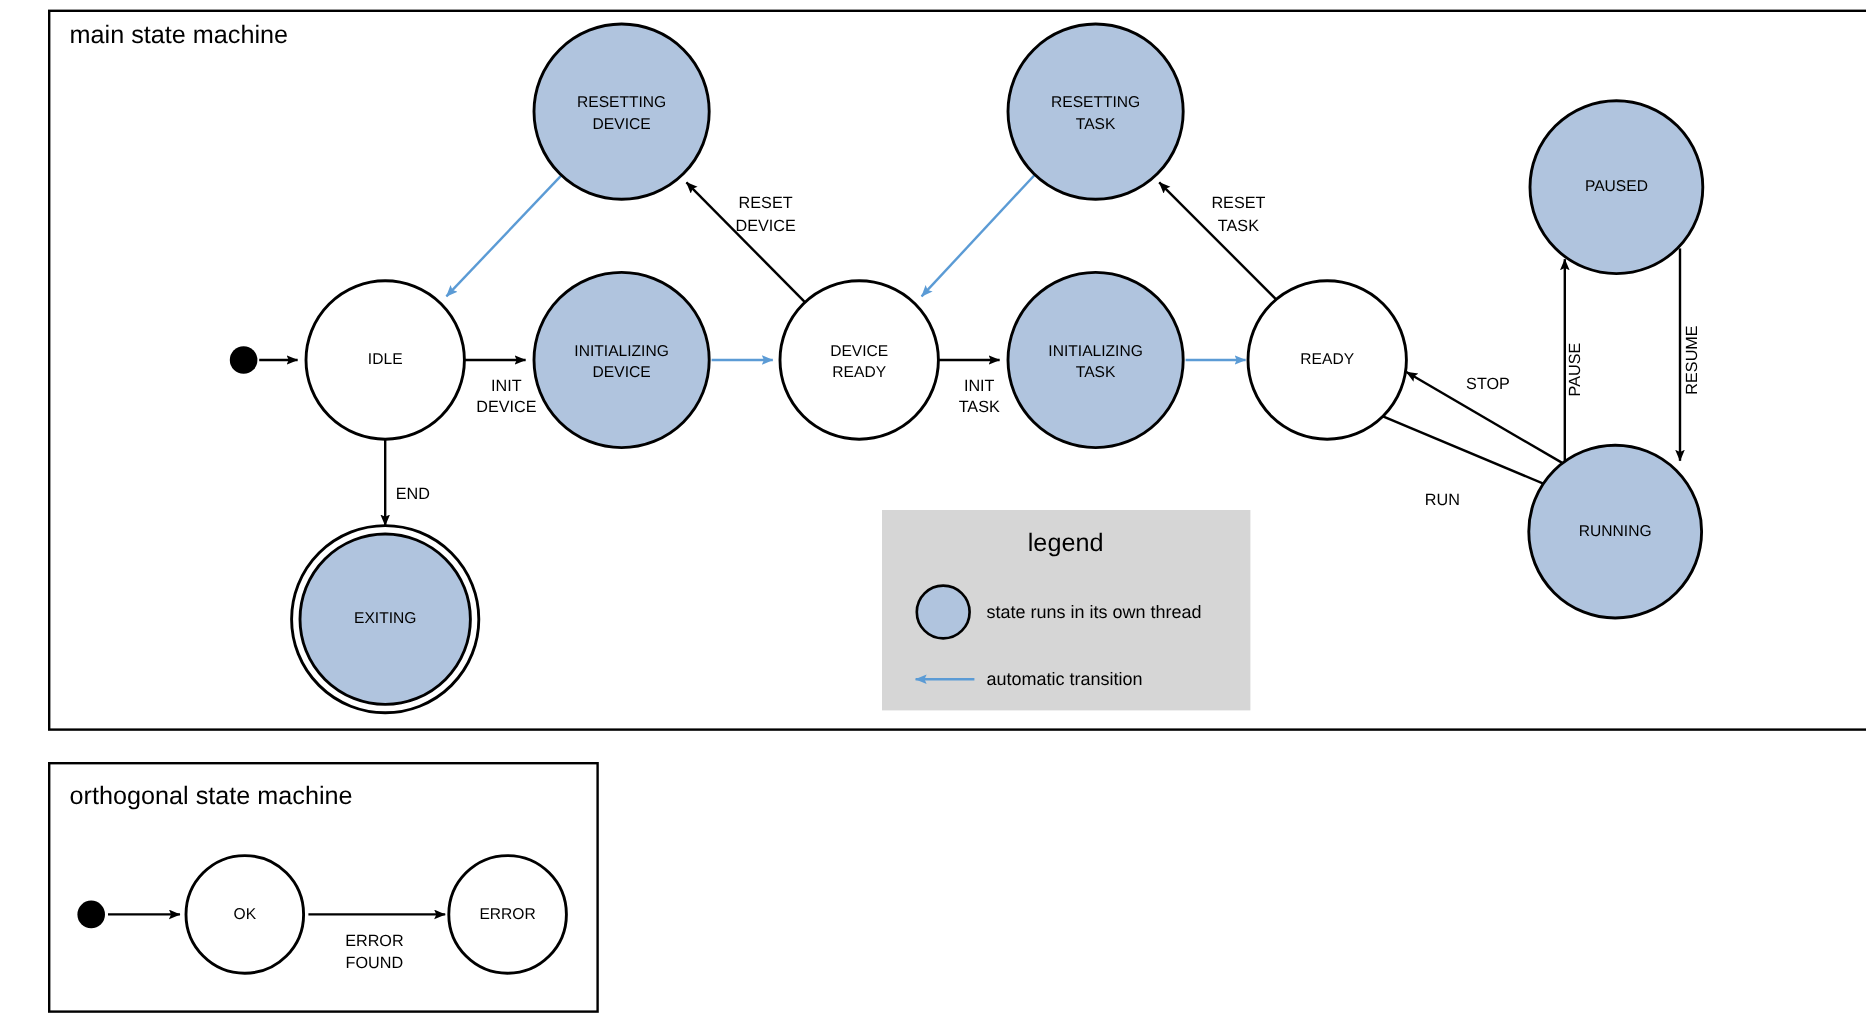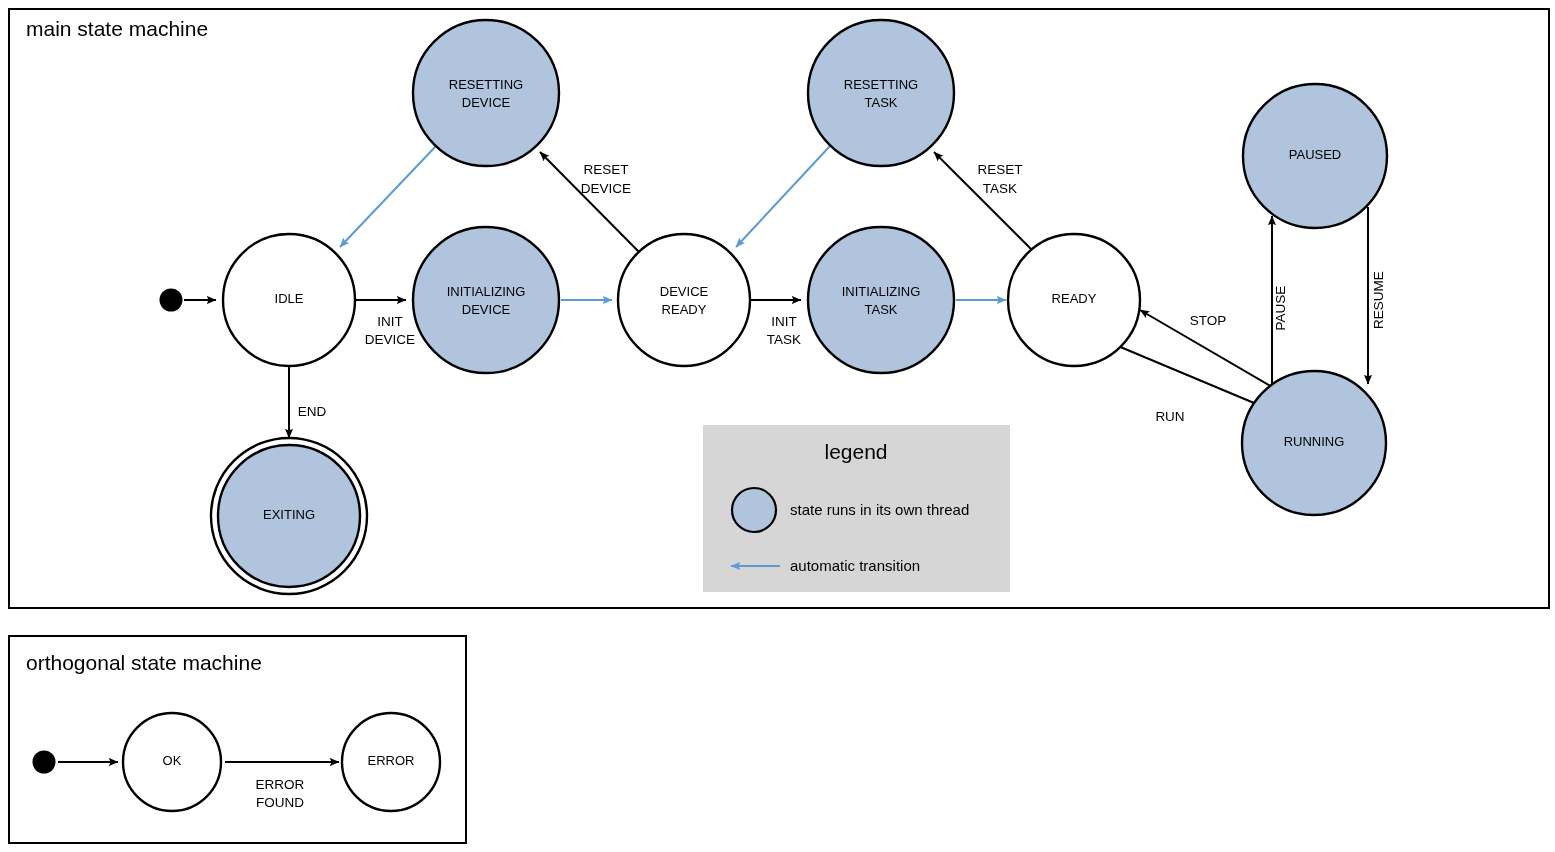--- a/index.html
+++ b/index.html
@@ -11,20 +11,21 @@
   body {
     font-family: "Liberation Sans", sans-serif;
     width: 1555px;
     height: 852px;
     overflow: hidden;
   }
   #canvas-root {
     position: relative;
     width: 1314px;
     height: 852px;
+    padding-left: 32px;
   }
   svg.diagram {
     display: block;
     width: 1555px;
     height: 852px;
   }
   .container-box {
     fill: #ffffff;
     stroke: #000000;
     stroke-width: 2;

